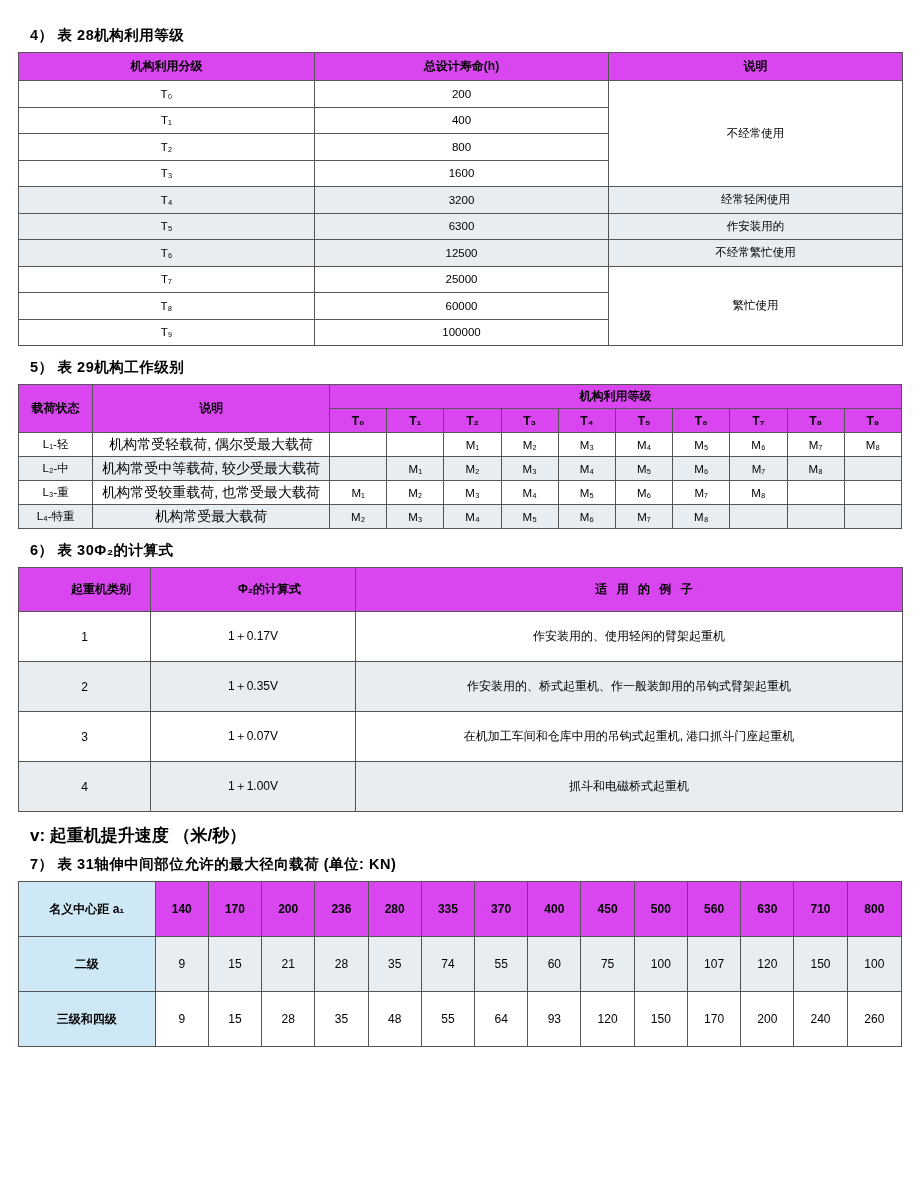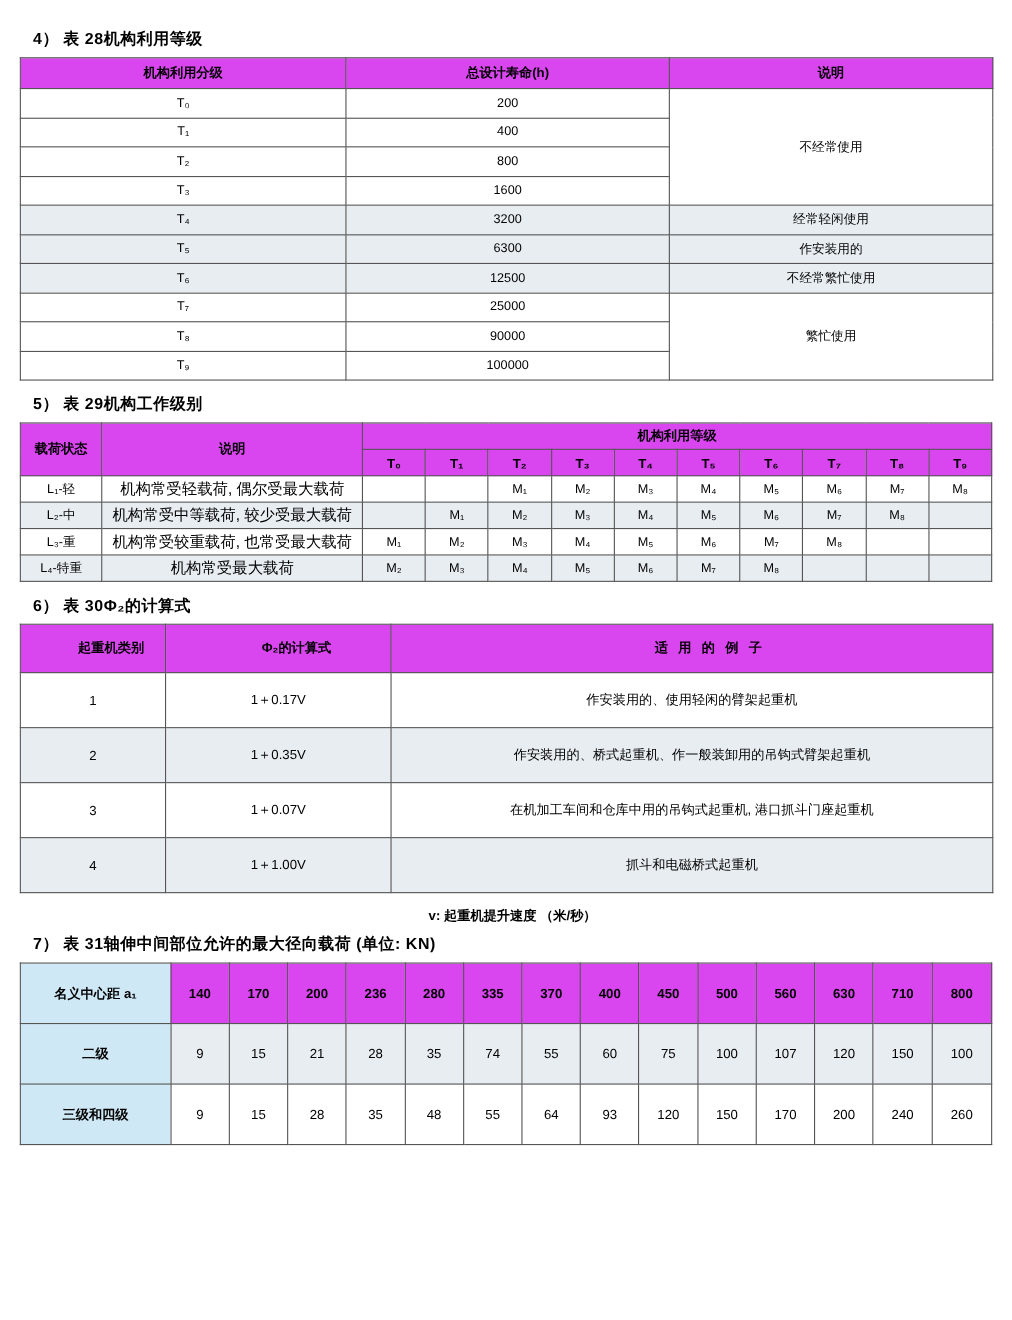--- a/index.html
+++ b/index.html
@@ -67,24 +67,23 @@
   #t29 .rowlab { font-size: 11.5px; }
   #t29 .desc { font-size: 14px; }
   
   #t30 td { height: 49px; font-size: 12px; }
   #t30 .hdr { height: 43px; padding-left: 33px; }
   #t30 .spread { letter-spacing: 3px; }
   
   #t31 td { height: 54px; font-size: 12px; }
   #t31 .lab { background: #cfe8f5; font-weight: 700; }
   .note {
-    font-size: 12px;
+    font-size: 17px;
     font-weight: 700;
     margin: 2px 0 8px 12px;
-    text-align: center;
   }
 </style>
 </head>
 <body>
 
 <div class="page">
 
   <div class="section-title">
     <span class="num">4）</span><span class="tbl">表 28</span><span>机构利用等级</span>
   </div>
@@ -133,21 +132,21 @@
           <td class="alt">12500</td>
           <td class="alt" rowspan="1">不经常繁忙使用</td>
         </tr>
         <tr>
           <td class="white">T₇</td>
           <td class="white">25000</td>
           <td class="white" rowspan="3">繁忙使用</td>
         </tr>
         <tr>
           <td class="white">T₈</td>
-          <td class="white">90000</td>
+          <td class="white">60000</td>
         </tr>
         <tr>
           <td class="white">T₉</td>
           <td class="white">100000</td>
         </tr>
       </tbody>
   </table>
 
   <div class="section-title">
     <span class="num">5）</span><span class="tbl">表 29</span><span>机构工作级别</span>

